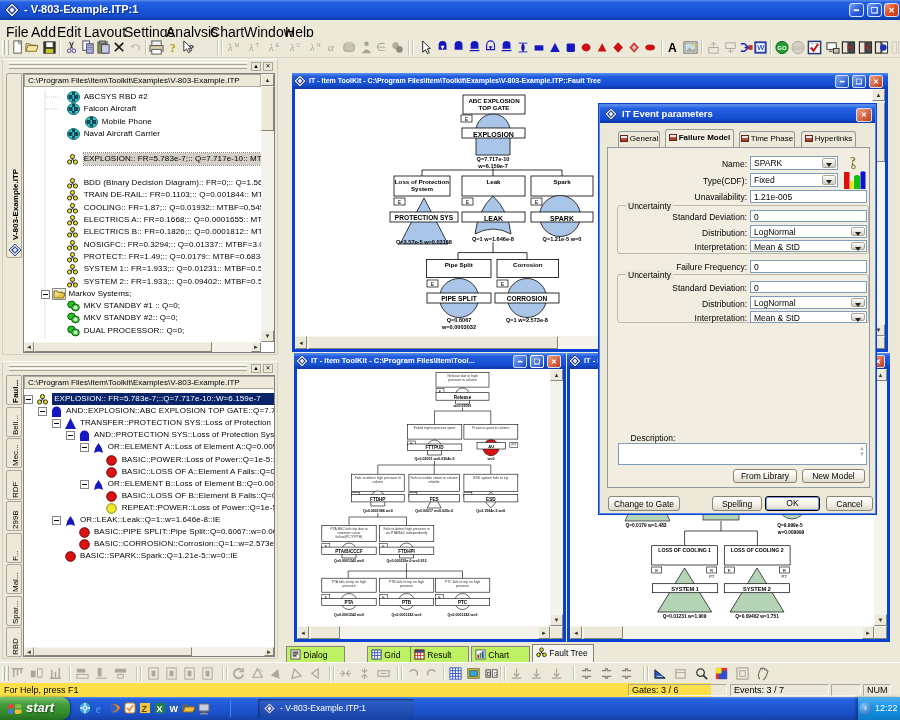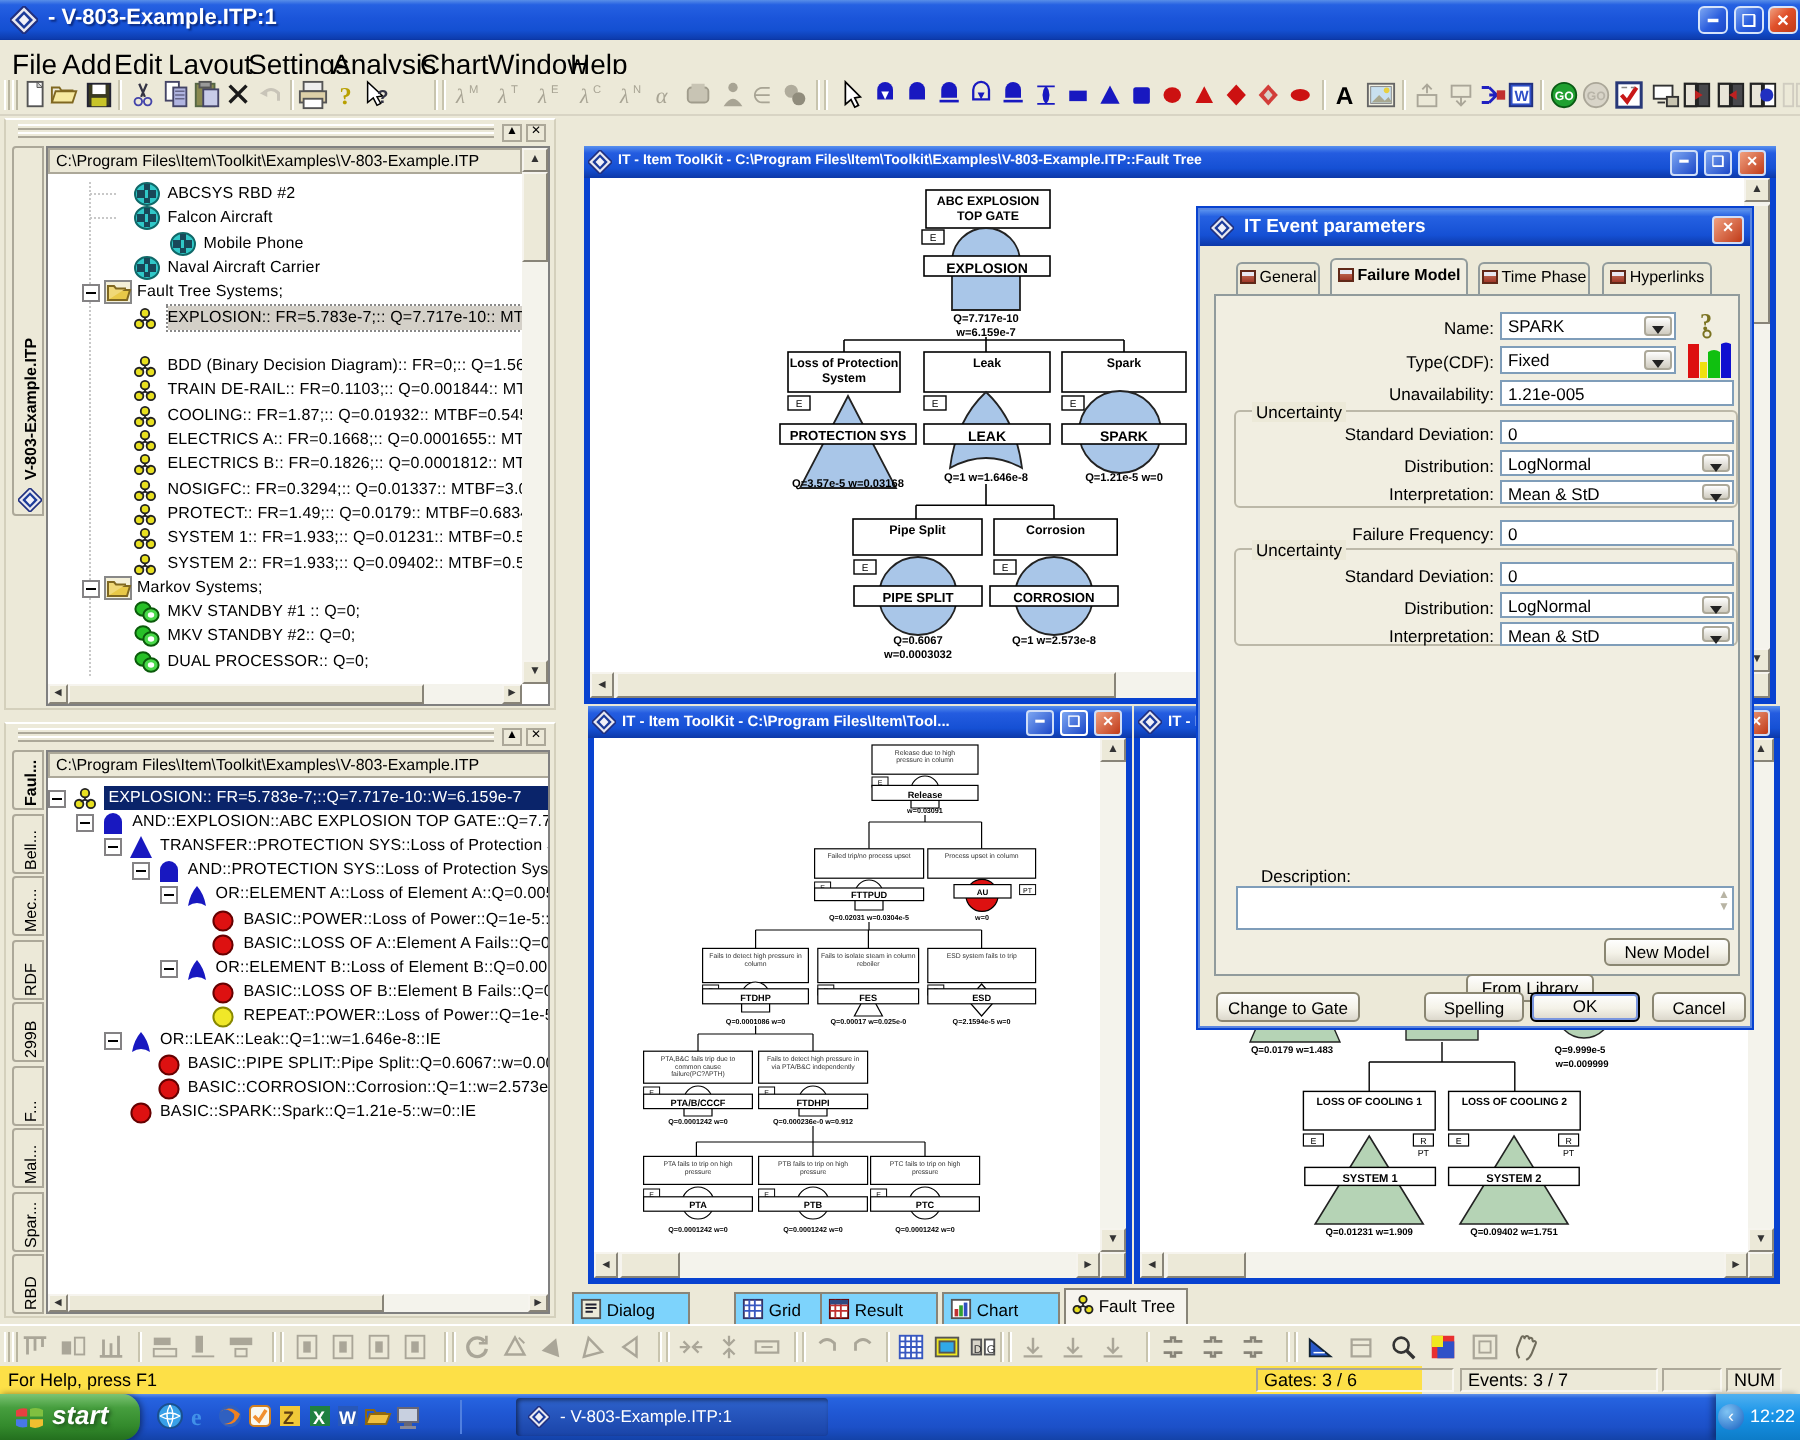--- a/index.html
+++ b/index.html
@@ -45,21 +45,21 @@
 .drop { position:absolute; right:1px; top:1px; bottom:1px; width:14px; background:linear-gradient(180deg,#fefefe,#d0ccc0); border:1px solid #aca899; border-radius:2px; }
 .drop:after { content:""; position:absolute; left:3px; top:3.5px; border:3.5px solid transparent; border-top:4.5px solid #222; }
 .flabel { position:absolute; text-align:right; font-size:8.5px; color:#000; white-space:nowrap; }
 .grp { position:absolute; border:1px solid #bcb8a8; border-radius:3px; }
 .grp > span { position:absolute; top:-5px; left:8px; background:#ece9d8; padding:0 2px; font-size:8.5px; }
 .btn { position:absolute; background:linear-gradient(180deg,#fefefe 0%,#f4f2e8 55%,#dcd8cc 100%); border:1px solid #8a8672; border-radius:3px; text-align:center; font-size:8.5px; color:#000; }
 .dtab { position:absolute; background:#ece9d8; border:1px solid #919b9c; border-bottom:none; border-radius:3px 3px 0 0; font-size:8.5px; text-align:center; color:#000; white-space:nowrap; overflow:hidden;}
 .tabicn { display:inline-block; width:8px; height:7px; vertical-align:-1px; margin-right:2px;
   background:linear-gradient(180deg,#c87860 0%,#a03828 100%); border:1px solid #602818; box-shadow:inset 0 2px 0 #e8e8f0; }
 #tabbar { left:281px; top:644px; width:619px; height:18px; background:#ece9d8; }
-.btab { position:absolute; top:2px; height:16px; background:#7dd3fc; border:1px solid #888478; border-bottom:none; font-size:8.5px; text-align:left; color:#000; white-space:nowrap; overflow:hidden; }
+.btab { position:absolute; top:2px; height:16px; background:#bef264; border:1px solid #888478; border-bottom:none; font-size:8.5px; text-align:left; color:#000; white-space:nowrap; overflow:hidden; }
 #toolbar2 { left:0; top:662px; width:900px; height:21px; background:#ece9d8; border-top:1px solid #fff; }
 #statusbar { left:0; top:683px; width:711px; height:14px; background:#fde047; }
 .spanel { position:absolute; top:1px; height:12px; border:1px solid #aca899; border-bottom-color:#f8f6f0; border-right-color:#f8f6f0; padding:0 3px; font-size:9px; line-height:11px; color:#000; }
 #taskbar { left:0; top:697px; width:900px; height:23px;
   background:linear-gradient(180deg,#5f90e8 0%,#2663e0 9%,#2058d4 40%,#1c50c8 72%,#1342a8 100%); }
 #startbtn { left:0; top:0; width:70px; height:23px; border-radius:0 9px 9px 0;
   background:linear-gradient(180deg,#7cc474 0%,#469e3e 30%,#338a2c 70%,#236f1e 100%);
   color:#fff; font-style:italic; font-weight:bold; font-size:13px; line-height:22px; box-shadow:1px 0 3px rgba(0,0,0,.45); text-shadow:1px 1px 2px #1a4a18;}
 #taskbtn { left:258px; top:2px; width:156px; height:19px; background:linear-gradient(180deg,#2e62cc,#1a44a8); border-radius:2px;
   color:#fff; font-size:8.5px; line-height:18px; box-shadow:inset 1px 1px 2px rgba(0,0,0,.5); }
@@ -352,32 +352,20 @@
         </div>
         <div class="treerow" style="left:0;top:36.900000000000006px;width:238px;">
           <svg class="treeicn" style="left:42.7px;top:0px;" width="13" height="12" viewBox="0 0 13 12">
             <ellipse cx="6.5" cy="6" rx="6" ry="5.5" fill="#30c8c8" stroke="#106868"></ellipse>
             <rect x="1.5" y="4" width="4" height="4" fill="#184858"></rect>
             <rect x="7" y="4" width="4" height="4" fill="#184858"></rect>
             <rect x="5" y="1" width="3" height="3" fill="#184858"></rect>
             <rect x="5" y="8" width="3" height="2.5" fill="#184858"></rect>
           </svg>
           <span style="position:absolute;left:59.7px;top:0;">Naval Aircraft Carrier</span>
-        </div>
-        <div class="treerow" style="left:0;top:49.2px;width:238px;">
-          <svg class="treeicn" style="left:16.7px;top:2px;" width="9" height="9" viewBox="0 0 9 9">
-            <rect x="0.5" y="0.5" width="8" height="8" fill="#fff" stroke="#848284"></rect>
-            <path d="M2,4.5 h5" stroke="#000"></path>
-          </svg>
-          <svg class="treeicn" style="left:28px;top:0px;" width="14" height="12" viewBox="0 0 14 12">
-            <rect x="0.5" y="0.5" width="13" height="11" fill="#f4f0d8" stroke="#888"></rect>
-            <path d="M2,10 L3.5,5 L13,5 L11.5,10 Z" fill="#e8c848" stroke="#806820"></path>
-            <path d="M2,10 L2,3 L5,3 L6,4.2 L11,4.2" fill="#f0d878" stroke="#806820"></path>
-          </svg>
-          <span style="position:absolute;left:44.5px;top:0;">Fault Tree Systems;</span>
         </div>
         <div class="treerow" style="left:0;top:61.5px;width:238px;">
           <svg class="treeicn" style="left:42.7px;top:1px;" width="11" height="11" viewBox="0 0 12 12">
             <circle cx="6" cy="2.8" r="2.3" fill="#e8e020" stroke="#222" stroke-width="1"></circle>
             <circle cx="2.8" cy="8.7" r="2.3" fill="#e8e020" stroke="#222" stroke-width="1"></circle>
             <circle cx="9.2" cy="8.7" r="2.3" fill="#e8e020" stroke="#222" stroke-width="1"></circle>
             <path d="M6,5 L6,6.3 M6,6.3 L3.6,7.4 M6,6.3 L8.4,7.4" stroke="#222" fill="none"></path>
           </svg>
           <span style="position:absolute;left:59.7px;top:0;background:#d4d0c8;outline:1px dotted #888;">EXPLOSION:: FR=5.783e-7;:: Q=7.717e-10:: MTBF=</span>
         </div>
@@ -987,21 +975,21 @@
       <div class="field" style="left:151px; top:177px; width:117px; height:12px;">0</div>
       <div class="flabel" style="left:50px; top:179px; width:98px;">Standard Deviation:</div>
       <div class="field" style="left:151px; top:192px; width:117px; height:13px;">LogNormal<span class="drop"></span></div>
       <div class="flabel" style="left:60px; top:195px; width:88px;">Distribution:</div>
       <div class="field" style="left:151px; top:207px; width:117px; height:12px;">Mean &amp; StD<span class="drop"></span></div>
       <div class="flabel" style="left:60px; top:209px; width:88px;">Interpretation:</div>
       <div class="flabel" style="left:19px; top:329px; width:70px; text-align:center;">Description:</div>
       <div class="field" style="left:19px; top:339px; width:249px; height:22px;">
         <span style="position:absolute;right:1px;top:1px;color:#b8b4a4;font-size:6px;line-height:6px;">▲<br>▼</span>
       </div>
-      <div class="btn" style="left:134px; top:365px; width:64px; height:14px; line-height:13px;margin-top:18px;">From Library</div>
+      <div class="btn" style="left:134px; top:365px; width:64px; height:14px; line-height:13px;">From Library</div>
       <div class="btn" style="left:203px; top:365px; width:63px; height:14px; line-height:13px;">New Model</div>
     </div>
 <div class="btn" style="left:9px; top:392px; width:72px; height:15px; line-height:14px; z-index:4;">Change to Gate</div>
 <div class="btn" style="left:113px; top:392px; width:50px; height:15px; line-height:14px; z-index:4;">Spelling</div>
 <div class="btn" style="left:166px; top:392px; width:55px; height:15px; line-height:13px; z-index:4; border:1px solid #000; box-shadow:inset 0 0 0 1px #7a96df;">OK</div>
 <div class="btn" style="left:227px; top:392px; width:47px; height:15px; line-height:14px; z-index:4;">Cancel</div>
 </div>
 <div id="tabbar" class="abs">
     <div class="btab" style="left:5px; width:59px; padding:2px 0 0 3px;"><svg width="11" height="11" viewBox="0 0 12 12" style="vertical-align:-2px;">
         <rect x="1" y="1" width="10" height="10" fill="#ece9d8" stroke="#555"></rect>

